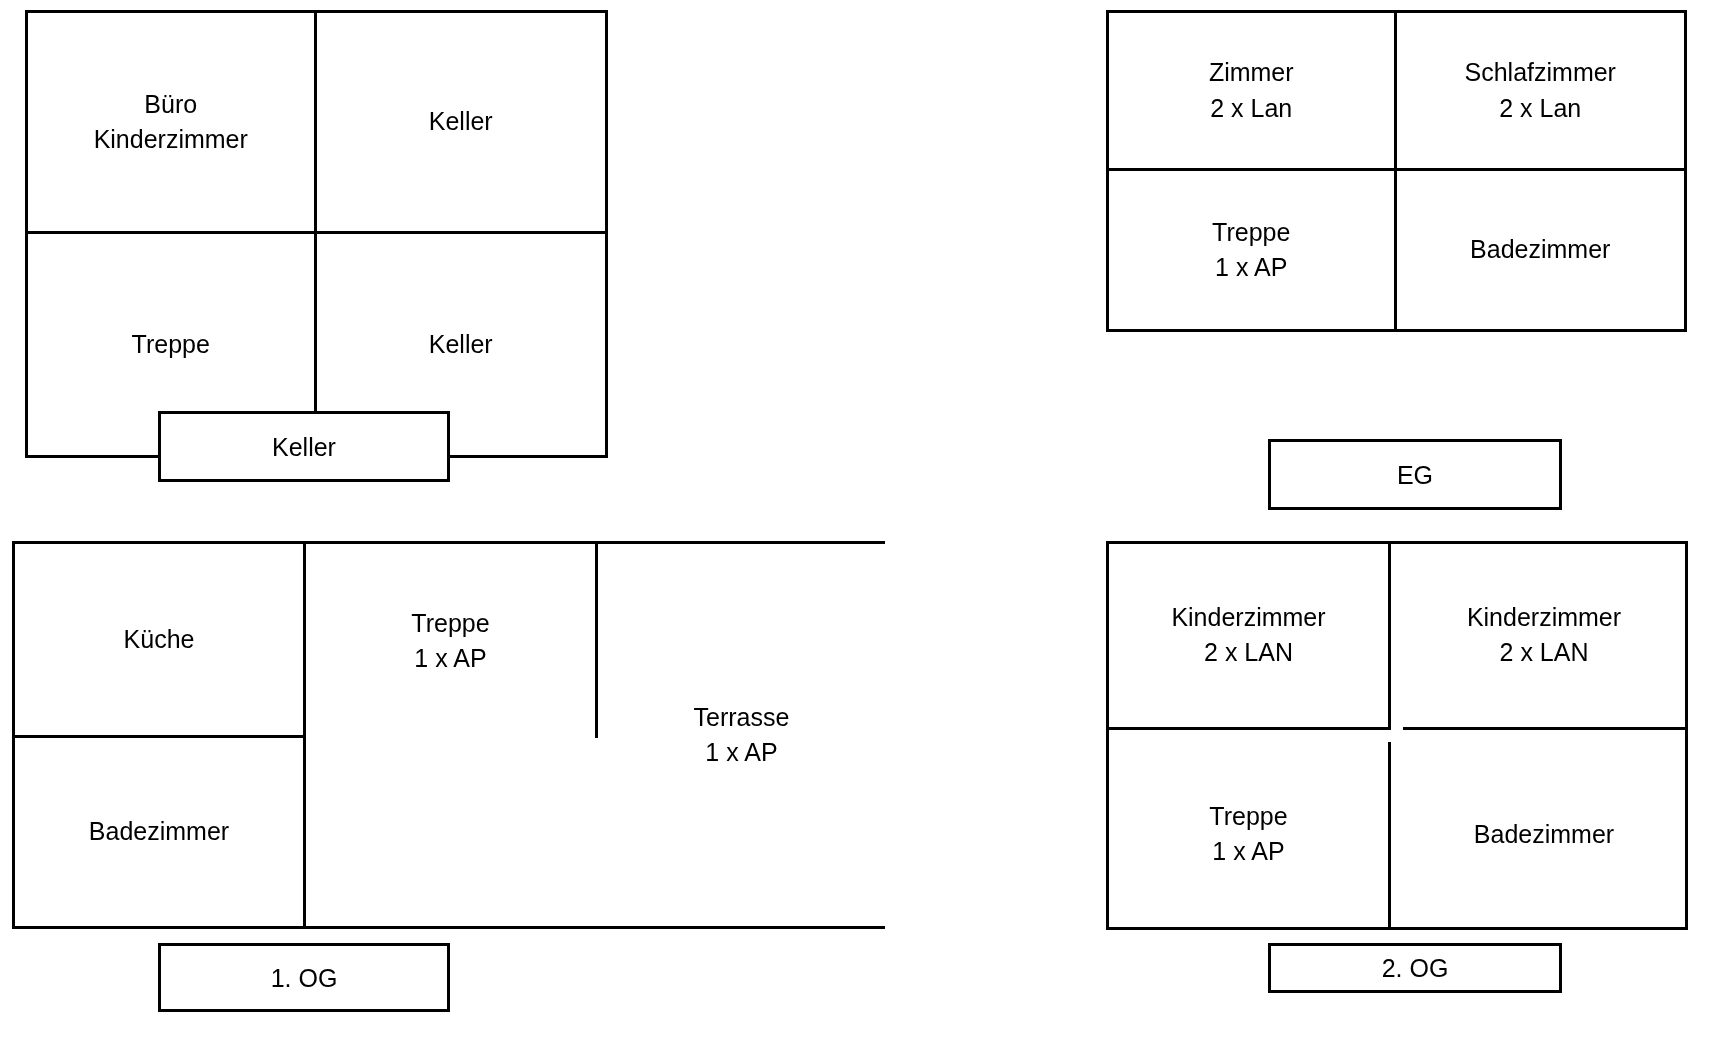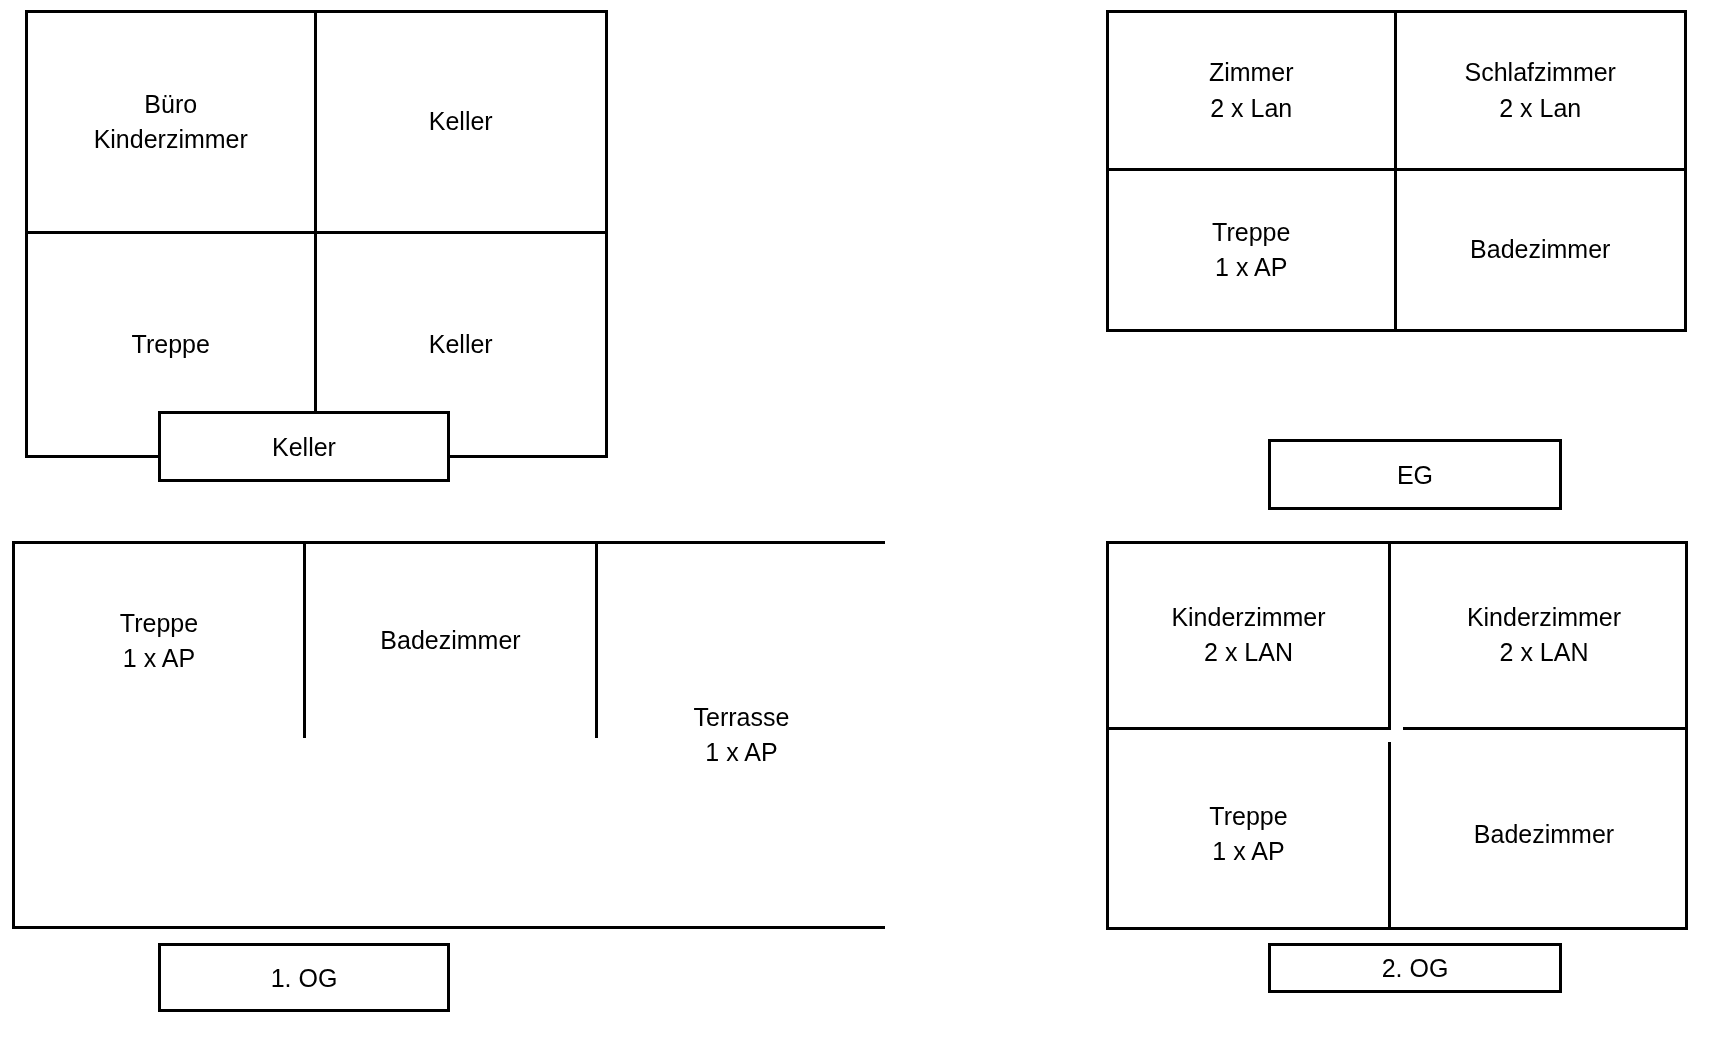--- a/index.html
+++ b/index.html
@@ -117,20 +117,23 @@
       </div>
       <div class="room">
         <span class="room-line">Badezimmer</span>
       </div>
     </div>
     <div class="floor-label" style="left:1268px; top:411px; width:294px; height:71px;margin-top:28px;">EG</div>
   </div>
 
   <div class="floor">
     <div class="floor-grid grid-og1" style="left:12px; top:541px; width:873px; height:388px;">
+      <div class="room b-right b-bottom">
+        <span class="room-line">Küche</span>
+      </div>
       <div class="room span-rows">
         <span class="room-line">Terrasse</span>
         <span class="room-line">1 x AP</span>
       </div>
       <div class="room b-right">
         <span class="room-line">Treppe</span>
         <span class="room-line">1 x AP</span>
       </div>
       <div class="room b-right">
         <span class="room-line">Badezimmer</span>

